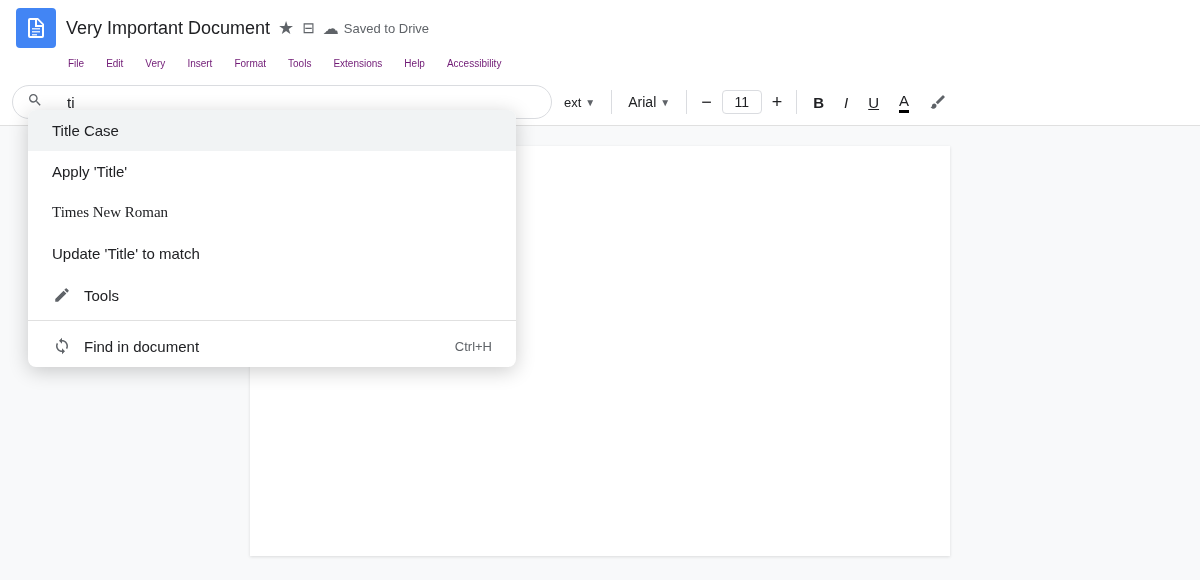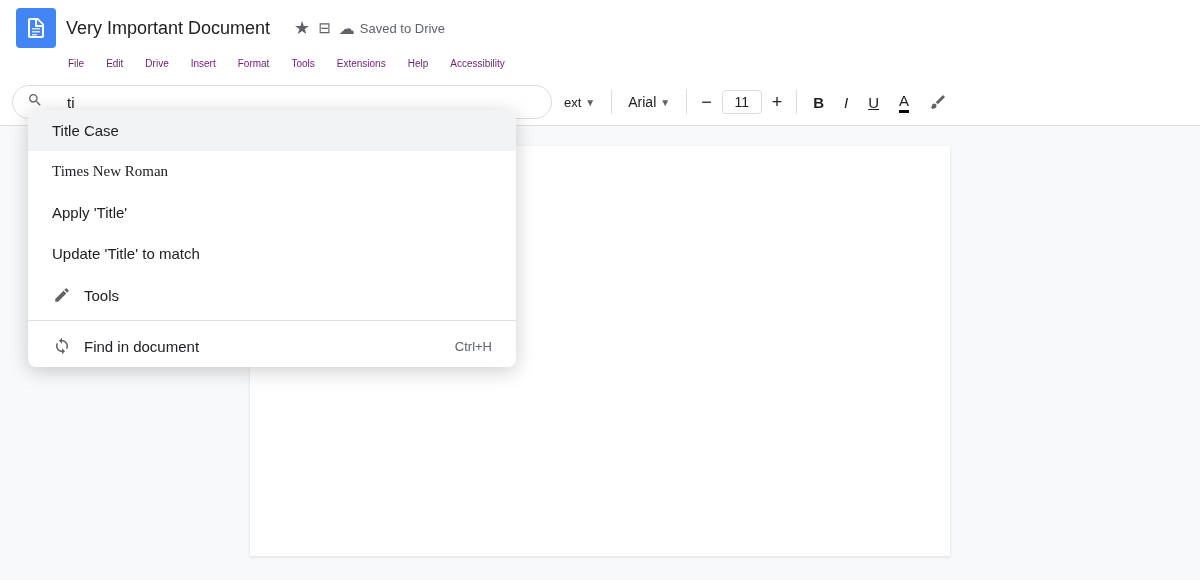--- a/index.html
+++ b/index.html
@@ -46,21 +46,21 @@
       display: flex;
       flex-direction: column;
     }
 
     .doc-title {
       font-size: 18px;
       font-weight: 400;
       color: #202124;
       display: flex;
       align-items: center;
-      gap: 24px;
+      gap: 8px;
     }
 
     .doc-title-text {
       font-size: 18px;
       color: #202124;
     }
 
     .title-icons {
       display: flex;
       align-items: center;
@@ -273,21 +273,21 @@
           <span>Saved to Drive</span>
         </div>
       </div>
     </div>
   </div>
 </div>
 
 <div class="menu-bar">
   <span class="menu-item">File</span>
   <span class="menu-item">Edit</span>
-  <span class="menu-item">Drive</span>
+  <span class="menu-item">Very</span>
   <span class="menu-item">Insert</span>
   <span class="menu-item">Format</span>
   <span class="menu-item">Tools</span>
   <span class="menu-item">Extensions</span>
   <span class="menu-item">Help</span>
   <span class="menu-item">Accessibility</span>
 </div>
 
 <div class="toolbar">
 
@@ -340,25 +340,25 @@
   </button>
 </div>
 
 <div class="dropdown-container">
 
   <div class="dropdown-item highlighted">
     <span style="font-size:15px;">Title Case</span>
   </div>
 
   <div class="dropdown-item">
+    <span style="font-size:15px;">Apply 'Title'</span>
+  </div>
+
+  <div class="dropdown-item">
     <span style="font-size:15px; font-family: 'Times New Roman', serif;">Times New Roman</span>
-  </div>
-
-  <div class="dropdown-item">
-    <span style="font-size:15px;">Apply 'Title'</span>
   </div>
 
   <div class="dropdown-item">
     <span style="font-size:15px;">Update 'Title' to match</span>
   </div>
 
   <div class="dropdown-item">
     <span class="item-icon">
       <svg width="18" height="18" viewBox="0 0 24 24" fill="#5f6368">
         <path d="M3 17.25V21h3.75L17.81 9.94l-3.75-3.75L3 17.25zM20.71 7.04a1 1 0 0 0 0-1.41l-2.34-2.34a1 1 0 0 0-1.41 0l-1.83 1.83 3.75 3.75 1.83-1.83z"></path>

